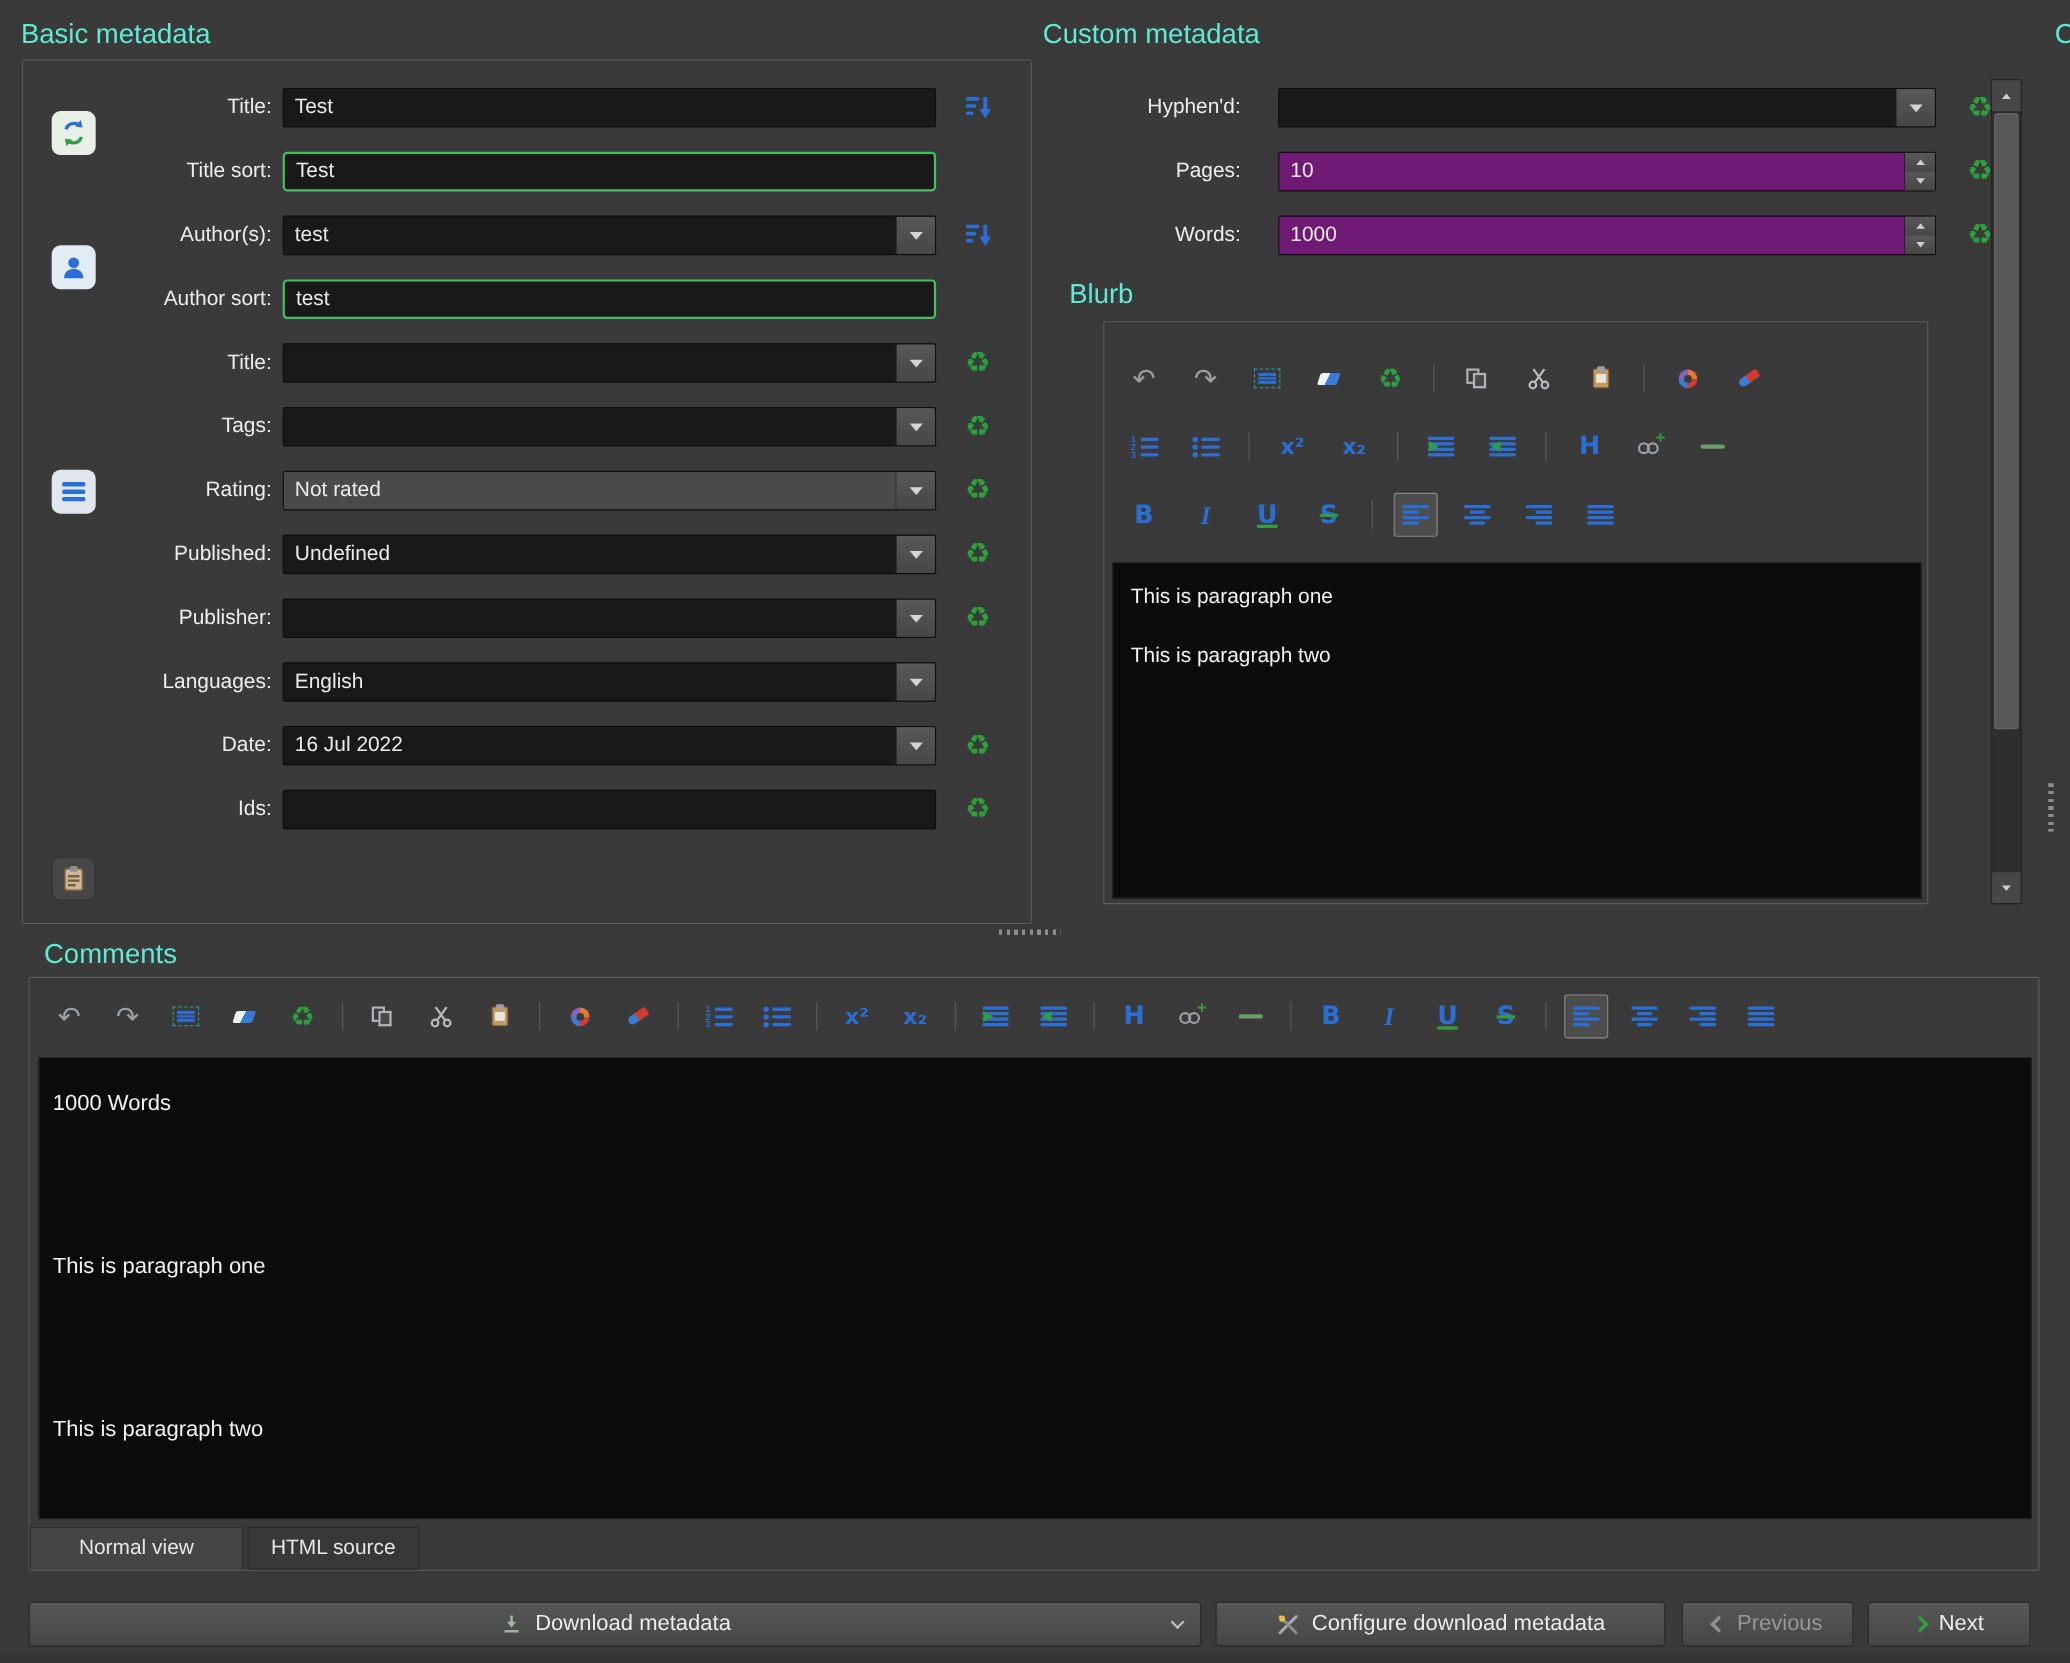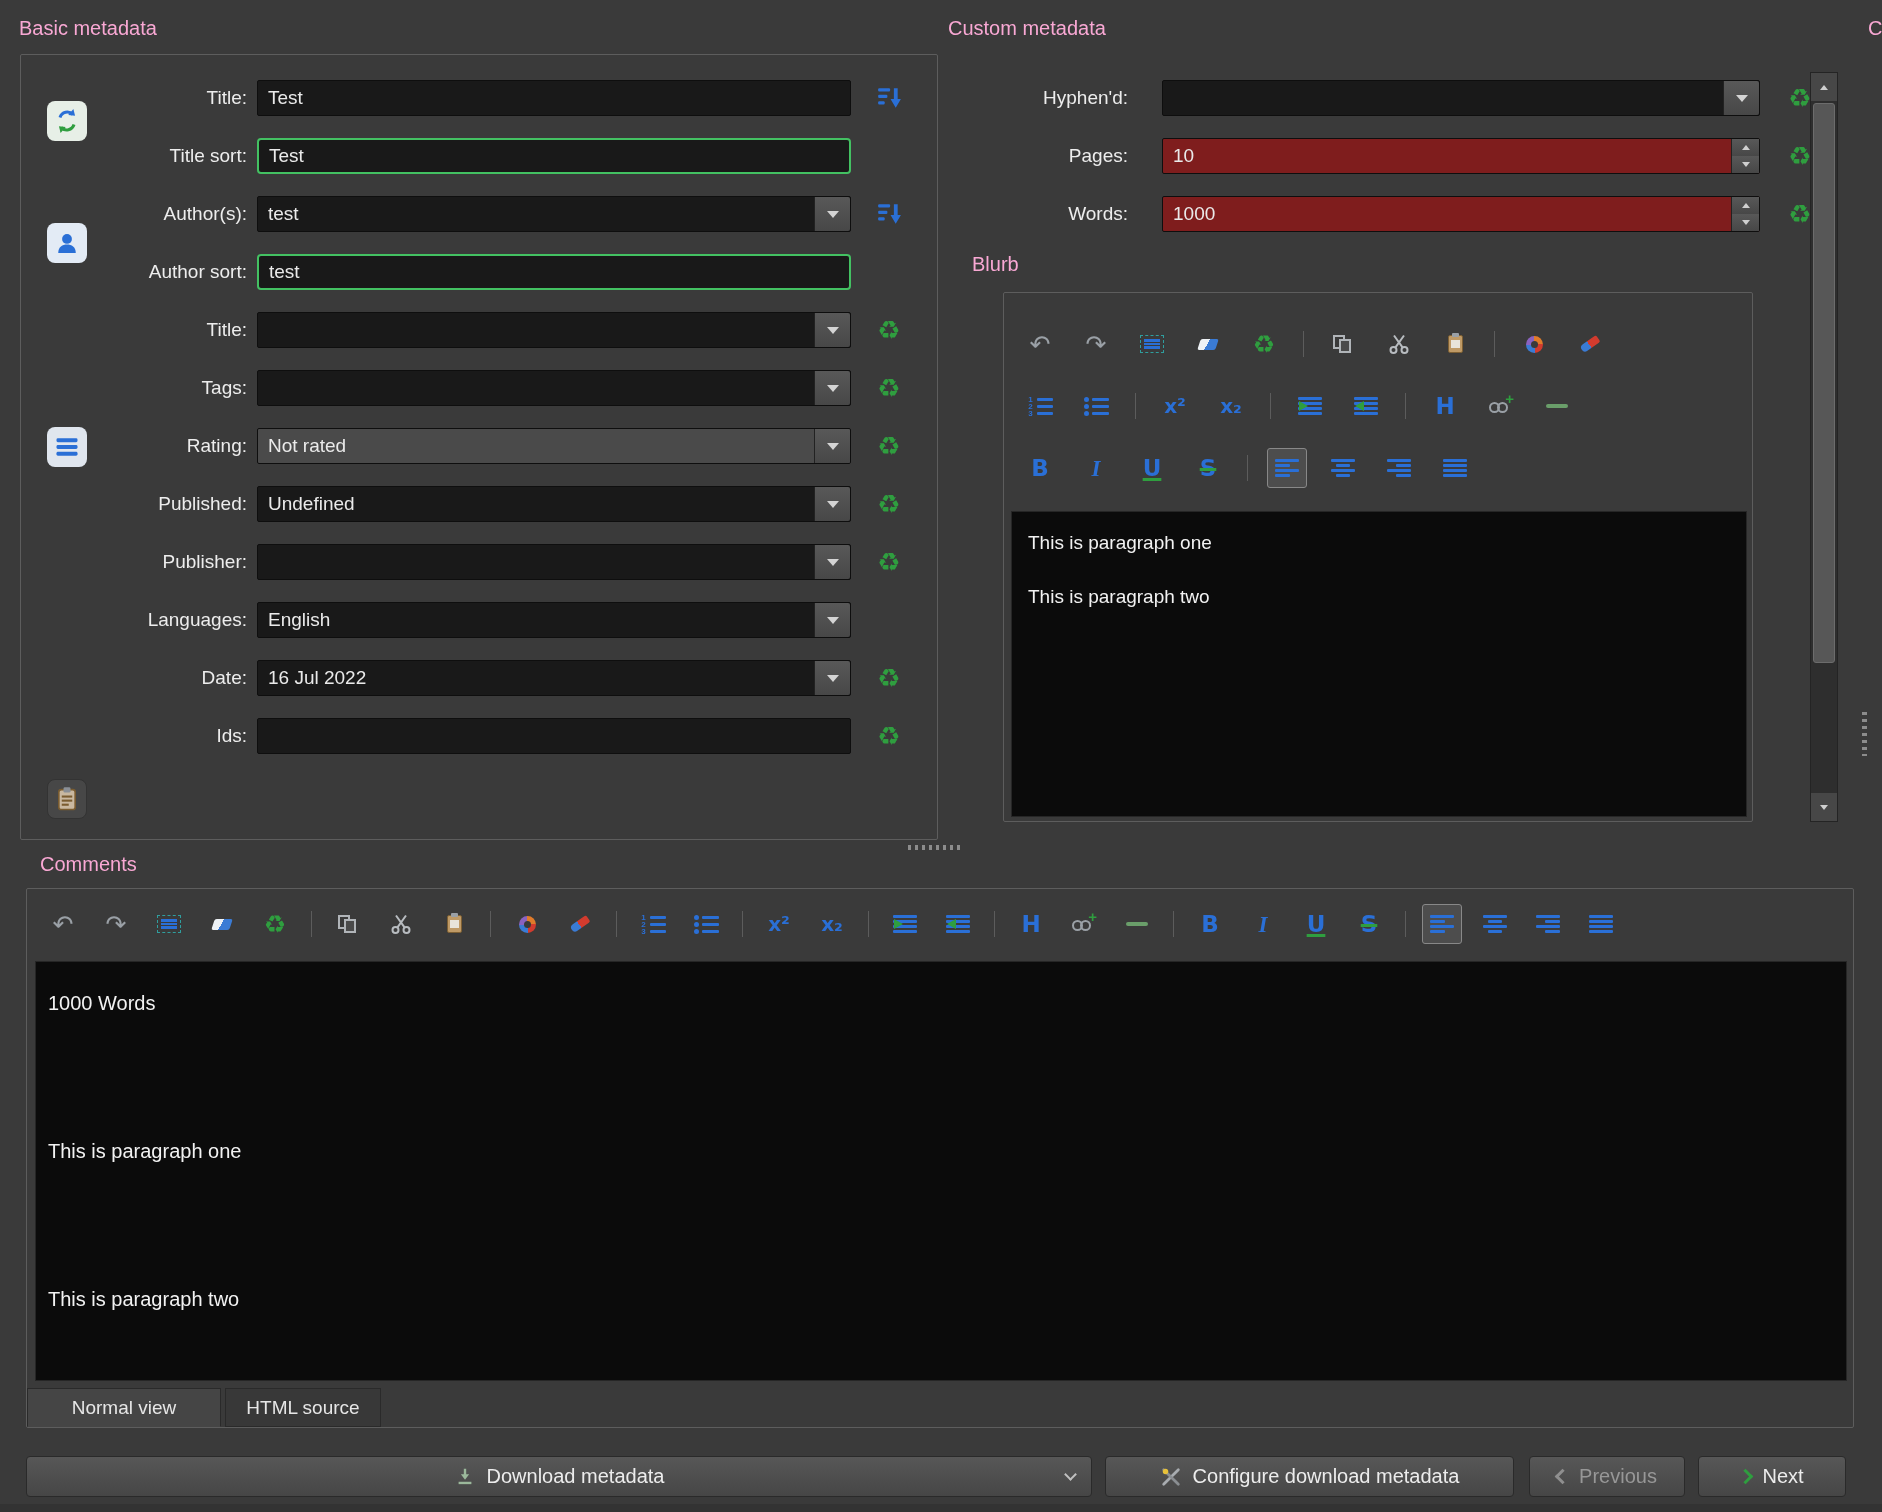--- a/index.html
+++ b/index.html
@@ -1,32 +1,32 @@
 <!DOCTYPE html>
 <html><head>
 <meta charset="utf-8">
 <style>
   *{margin:0;padding:0;box-sizing:border-box}
   html,body{width:1882px;height:1512px}
   body{background:#3a3a3a;font-family:"Liberation Sans","DejaVu Sans",sans-serif;color:#e9e9e9;overflow:hidden;position:relative;font-size:19px}
-  .panel-label{position:absolute;font-size:20px;color:#f9a8d4;white-space:nowrap}
+  .panel-label{position:absolute;font-size:25px;color:#5eead4;white-space:nowrap}
   .groupbox{position:absolute;border:1px solid #5d5d5d;border-radius:2px}
 
   
   #basic-box{left:20px;top:54px;width:918px;height:786px;padding-top:25px}
   .frow{display:flex;align-items:center;height:36px;margin-bottom:22px}
   .flabel{width:226px;text-align:right;flex:none;font-size:19px;color:#ededed}
   .tinput{height:36px;background:#191919;border:1px solid #0e0e0e;color:#eaeaea;font-size:19px;padding:0 10px;width:594px;margin-left:10px;border-radius:2px;outline:none;font-family:inherit}
   .tinput.hl{border:2.5px solid #43c162;border-radius:4px}
   .combo{width:594px;height:36px;margin-left:10px;display:flex;background:#191919;border:1px solid #0e0e0e;border-radius:2px}
   .combo.light{background:#4a4a4a}
   .combo-val{flex:1;display:flex;align-items:center;padding:0 10px;color:#eaeaea;overflow:hidden;white-space:nowrap}
   .combo-arrow{width:36px;flex:none;background:linear-gradient(#585858,#474747);border-left:1px solid #222;display:flex;align-items:center;justify-content:center;border-radius:0 2px 2px 0}
   .tri{width:0;height:0;border-left:6px solid transparent;border-right:6px solid transparent;border-top:7px solid #d4d4d4}
-  .spin{width:594px;height:36px;margin-left:10px;display:flex;background:#7f1d1d;border:1px solid #0e0e0e;border-radius:2px}
+  .spin{width:594px;height:36px;margin-left:10px;display:flex;background:#701a75;border:1px solid #0e0e0e;border-radius:2px}
   .spin-val{flex:1;padding:0 10px;display:flex;align-items:center;color:#eaeaea}
   .spin-val.dim{color:#8f8f8f}
   .spin-arrows{width:28px;flex:none;display:flex;flex-direction:column;border-left:1px solid #222}
   .spin-arrows .sa{flex:1;display:flex;align-items:center;justify-content:center;background:linear-gradient(#585858,#474747)}
   .tri-su{width:0;height:0;border-left:4.5px solid transparent;border-right:4.5px solid transparent;border-bottom:5.5px solid #cfcfcf}
   .tri-sd{width:0;height:0;border-left:4.5px solid transparent;border-right:4.5px solid transparent;border-top:5.5px solid #cfcfcf}
   .sidebtn{width:38px;height:38px;flex:none;margin-left:19px;background:transparent;border:none;display:flex;align-items:center;justify-content:center;cursor:pointer}
   .sidebtn.ghost{visibility:hidden}
   .recycle-glyph{color:#2f9e3f;font-size:26px;line-height:1;font-family:"DejaVu Sans",sans-serif}
   .lefticon{position:absolute;left:26px;width:40px;height:40px;border-radius:8px;border:none;display:flex;align-items:center;justify-content:center;cursor:pointer}

